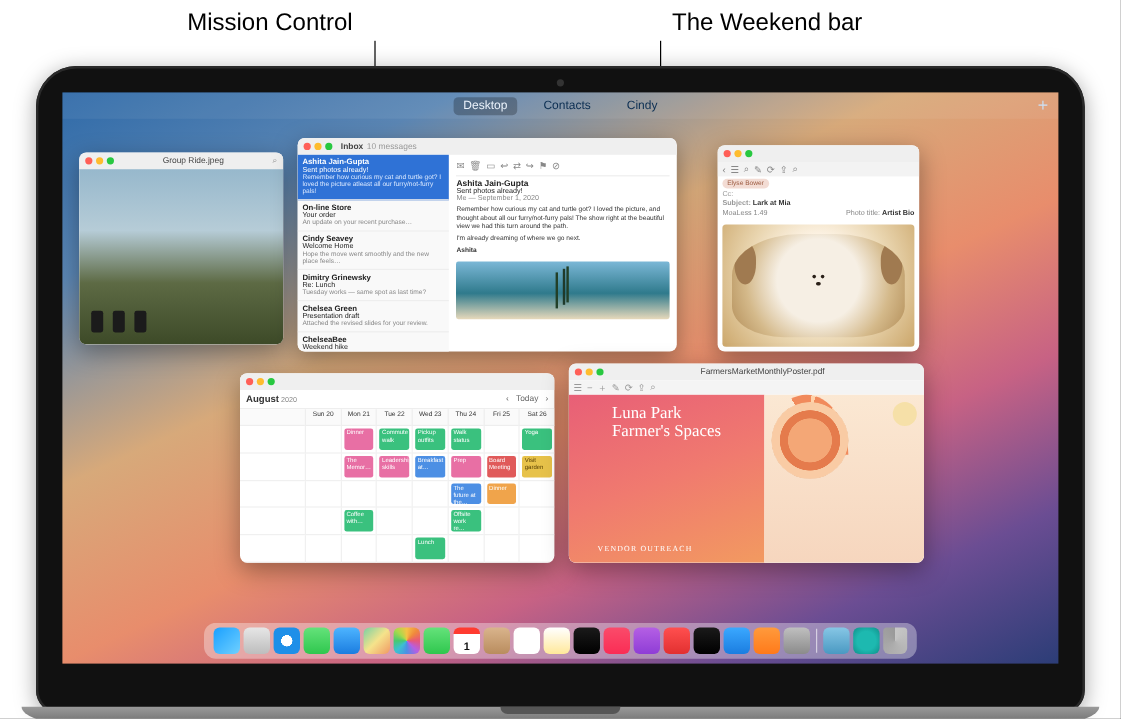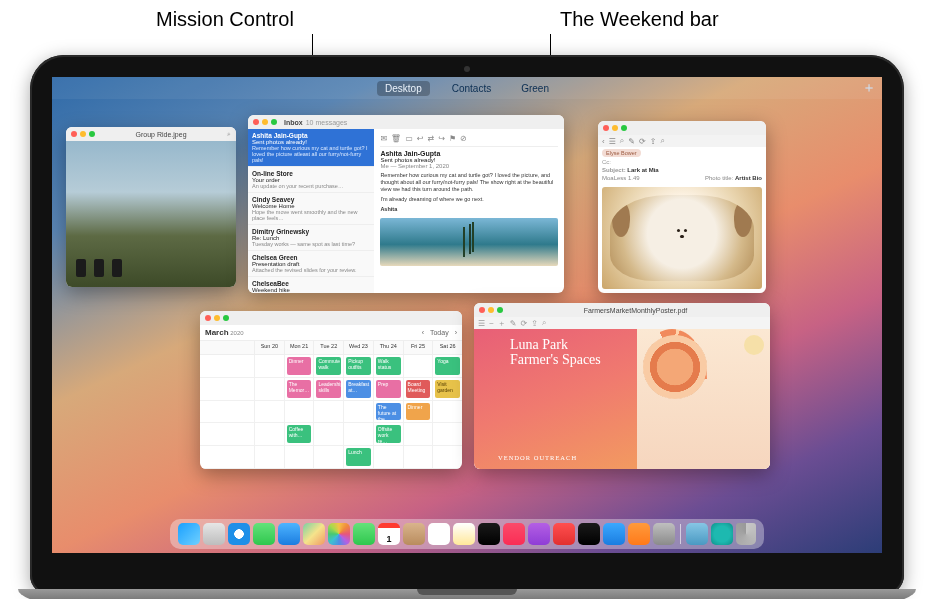--- a/index.html
+++ b/index.html
@@ -299,21 +299,21 @@
 
 <div class="laptop">
   <div class="bezel">
     <div class="camera"></div>
     <div class="screen">
 
       <div class="spaces">
         <div id="spaces-tabs" style="display:flex; gap:14px;">
             <div class="tab active">Desktop</div>
             <div class="tab">Contacts</div>
-            <div class="tab">Green</div>
+            <div class="tab">Cindy</div>
           </div>
         <span class="add">＋</span>
       </div>
 
       <div class="mc">
 
         <div class="win" style="left:14px; top:28px; width:170px; height:160px;">
           <div class="titlebar">
             <span class="dot r"></span>
             <span class="dot y"></span>
@@ -433,21 +433,21 @@
 
         <div class="win" style="left:148px; top:212px; width:262px; height:158px;">
           <div class="titlebar">
             <span class="dot r"></span>
             <span class="dot y"></span>
             <span class="dot g"></span>
           </div>
           <div class="cal-body">
             <div class="cal-head">
               <div>
-                <span class="month">March</span>
+                <span class="month">August</span>
                 <span style="color:#888">2020</span>
               </div>
               <div style="display:flex; gap:6px; align-items:center; font-size:7px; color:#666">
                 <span>‹</span>
                 <span>Today</span>
                 <span>›</span>
               </div>
             </div>
             <div class="cal-grid" id="cal-grid" style="grid-template-rows: 14px repeat(5, 1fr);">
                 <div class="corner"></div>

